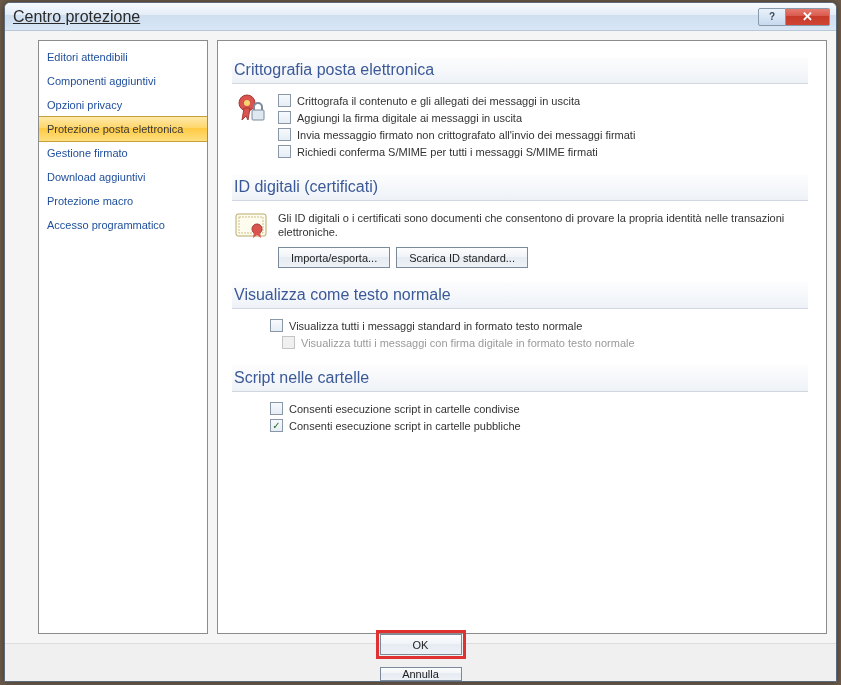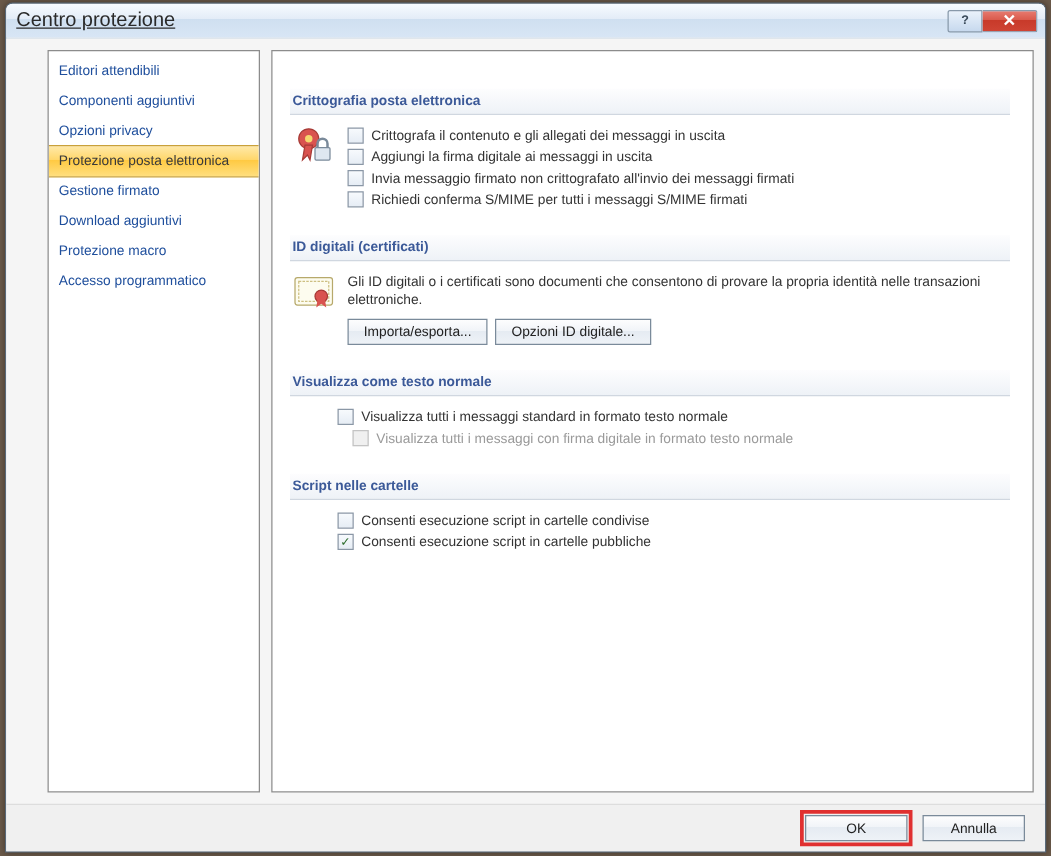--- a/index.html
+++ b/index.html
@@ -93,26 +93,26 @@
   }
   .content {
     flex: 1;
     background: #fff;
     border: 1px solid #8c8c8c;
     padding: 10px 18px 10px 14px;
     overflow-y: auto;
   }
   .section-hd {
     color: #3b5998;
-    font-weight: bold;
-    font-size: 11px;
+    font-weight: normal;
+    font-size: 16px;
     padding: 4px 2px 4px 2px;
     background: linear-gradient(to bottom,#fdfdfe,#eef2f7);
     border-bottom: 1px solid #d0d7e0;
-    margin: 20px 0 8px 0;
+    margin: 6px 0 8px 0;
   }
   .section-body { margin: 0 0 14px 0; }
   .icon-col { display:flex; gap:8px; }
   .icon-box { width:38px; flex-shrink:0; display:flex; justify-content:center; padding-top:2px;}
   .opts { flex:1; }
   .chk-row {
     display: flex; align-items: center;
     gap: 6px;
     padding: 2px 0;
     color: #333;
@@ -166,20 +166,21 @@
   .plain-opts { padding-left: 38px; }
   .footer {
     height: 38px;
     background: #f0f0f0;
     border-top: 1px solid #ddd;
     display:flex;
     justify-content:flex-end;
     align-items:center;
     padding: 0 16px;
     gap:8px;
+    flex-direction:column;
   }
   .footer .btn { width: 82px; }
   .ok-highlight {
     border: 3px solid #e03030;
     padding: 1px;
     display:inline-block;
   }
   .ok-highlight .btn { width: 82px; }
 </style>
 </head>
@@ -248,21 +249,21 @@
             <rect x="1" y="3" width="30" height="22" rx="2" fill="#fdfcef" stroke="#b7a96b"></rect>
             <rect x="4" y="6" width="24" height="16" fill="none" stroke="#cdbf82" stroke-dasharray="2 1"></rect>
             <circle cx="22" cy="18" r="5" fill="#d9534f" stroke="#a73a36"></circle>
             <path d="M19 21 L18 27 L22 24 L26 27 L25 21" fill="#d9534f"></path>
           </svg>
         </div>
         <div class="opts">
           <div class="desc">Gli ID digitali o i certificati sono documenti che consentono di provare la propria identità nelle transazioni elettroniche.</div>
           <div class="btnrow">
             <button class="btn"><span>Importa/esporta...</span></button>
-            <button class="btn"><span>Opzioni ID digitale...</span></button>
+            <button class="btn"><span>Scarica ID standard...</span></button>
           </div>
         </div>
       </div>
 
       <div class="section-hd">Visualizza come testo normale</div>
       <div class="section-body plain-opts">
         <div class="chk-row">
           <span class="chk"></span>
           <span>Visualizza tutti i messaggi standard in formato testo normale</span>
         </div>

